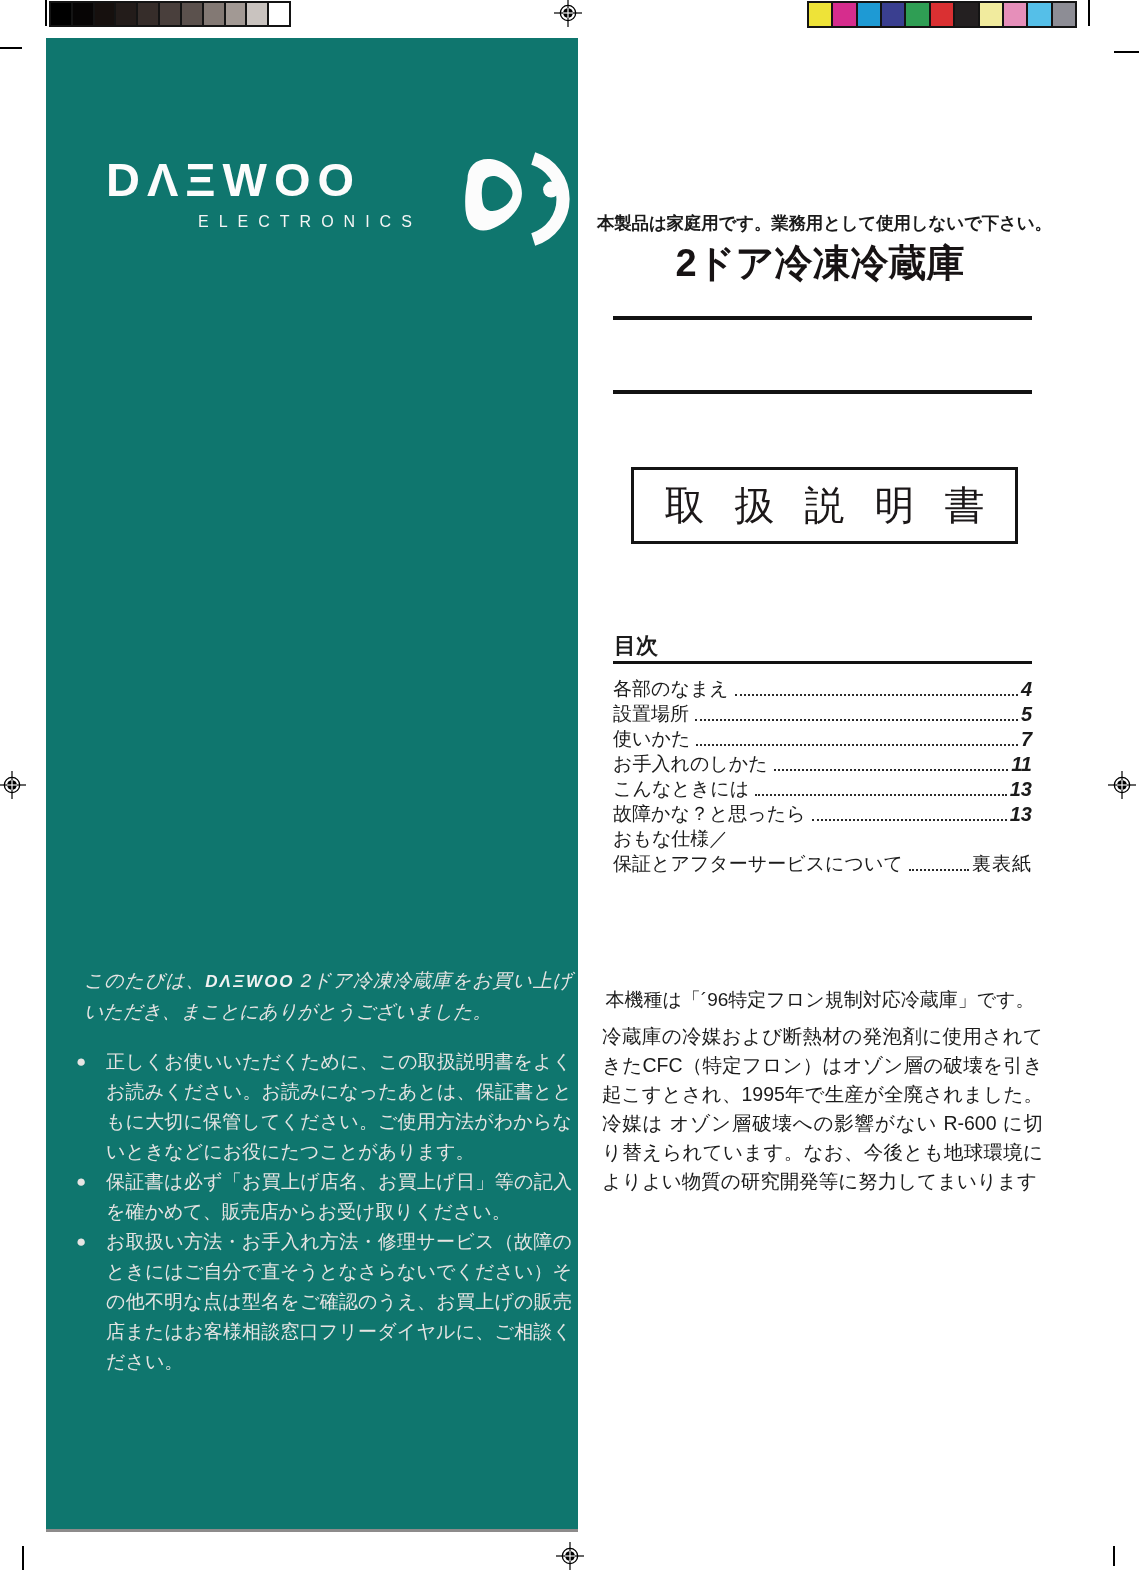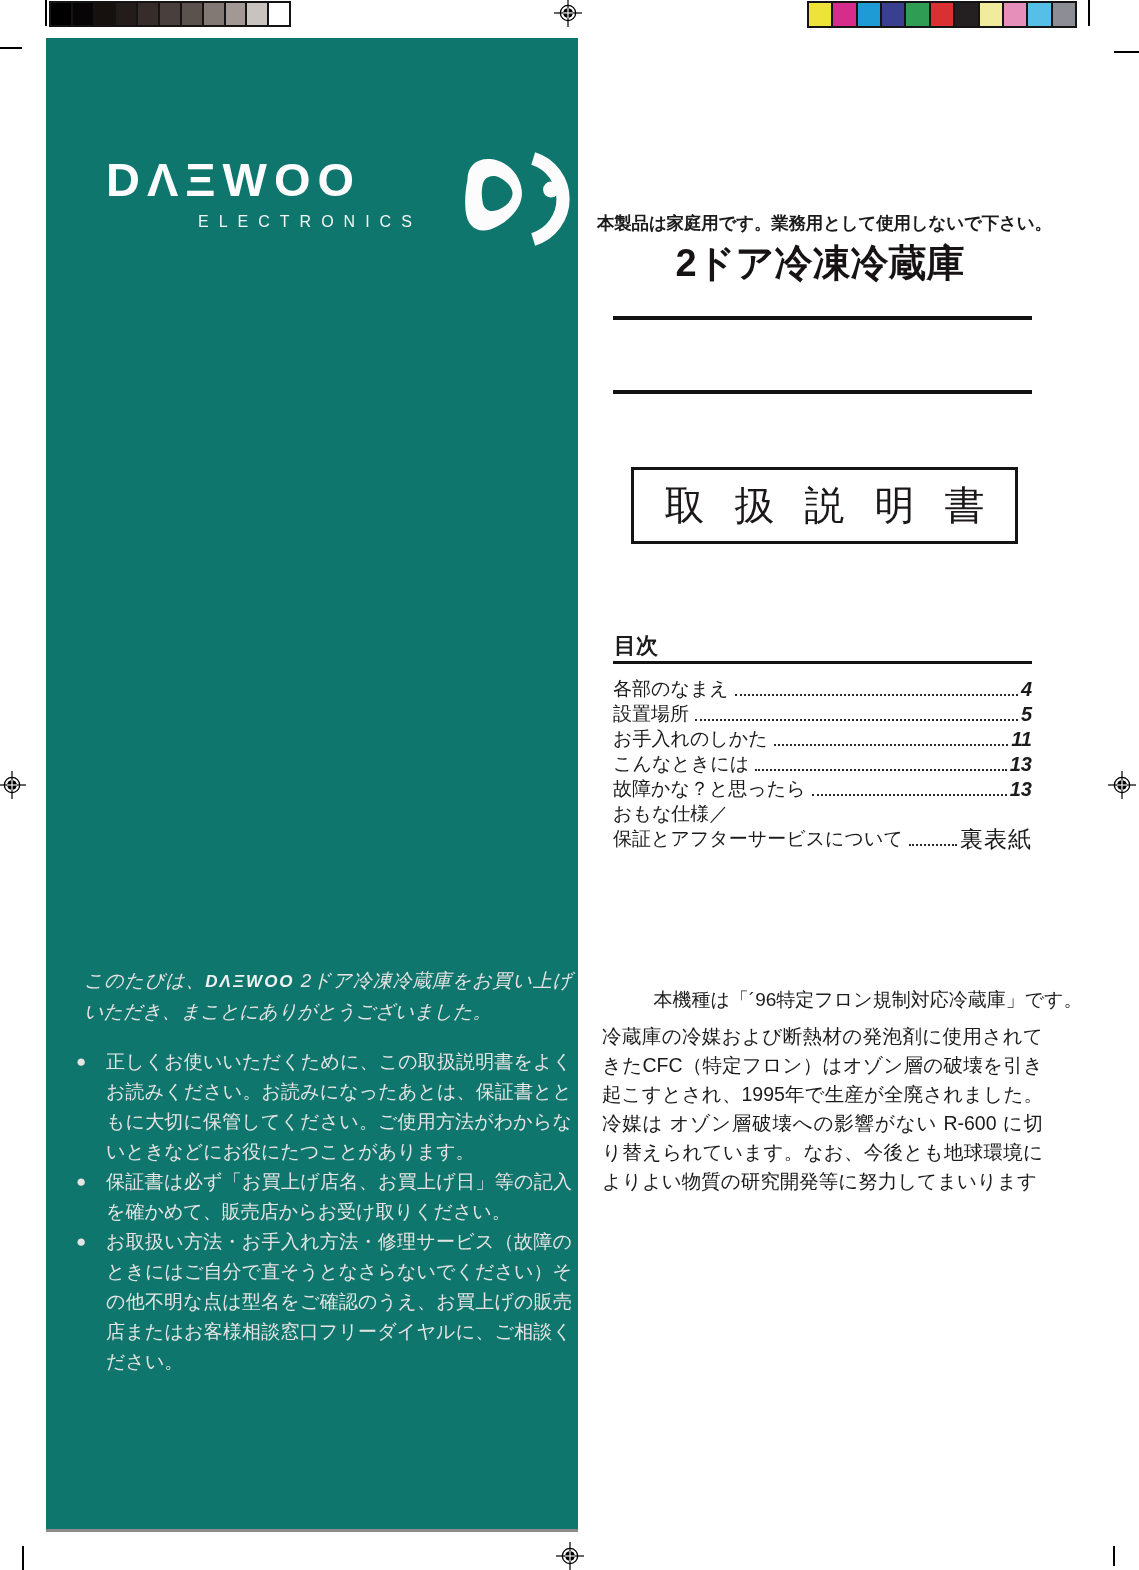--- a/index.html
+++ b/index.html
@@ -58,25 +58,25 @@
   #manual-box span{font-size:40px;letter-spacing:30px;margin-right:-30px;color:#1c1819;}
   
   #toc-heading{position:absolute;left:614px;top:631px;font-size:22px;font-weight:bold;}
   #toc-underline{position:absolute;left:613px;top:661px;width:419px;height:3px;background:#121212;}
   #toc-list{position:absolute;left:613px;top:676px;width:419px;}
   .toc-row{display:flex;align-items:flex-end;height:25px;}
   .toc-row.first{margin-bottom:13px;}
   .toc-label{font-size:19px;line-height:24px;white-space:nowrap;}
   .toc-leader{flex:1 1 auto;border-bottom:2.5px dotted #2a2a2a;margin:0 3px 5px 6px;min-width:10px;}
   .toc-page{font-size:20px;font-weight:bold;font-style:italic;line-height:24px;}
-  .toc-page-text{font-size:23px;font-style:normal;font-weight:normal;letter-spacing:1px;}
+  .toc-page-text{font-size:19px;font-style:normal;font-weight:normal;letter-spacing:1px;}
   .no-leader .toc-leader{border-bottom:none;}
   
   #cfc-heading{position:absolute;left:598px;top:987px;width:444px;
-    font-size:19px;text-align:center;white-space:nowrap;margin-left:48px;}
+    font-size:19px;text-align:center;white-space:nowrap;}
   #cfc-body{position:absolute;left:602px;top:1022px;width:441px;
     font-size:19.5px;line-height:29px;text-align:justify;}
 </style>
 </head>
 <body>
 
 <div id="graybar" class="calbar">
     <div class="swatch" style="background: rgb(0, 0, 0);"></div>
     <div class="swatch" style="background: rgb(7, 5, 5);"></div>
     <div class="swatch" style="background: rgb(22, 16, 14);"></div>
@@ -183,20 +183,25 @@
     <span class="toc-label">各部のなまえ</span>
     <span class="toc-leader"></span>
     <span class="toc-page">4</span>
   </div>
   <div class="toc-row">
     <span class="toc-label">設置場所</span>
     <span class="toc-leader"></span>
     <span class="toc-page">5</span>
   </div>
   <div class="toc-row">
+    <span class="toc-label">使いかた</span>
+    <span class="toc-leader"></span>
+    <span class="toc-page">7</span>
+  </div>
+  <div class="toc-row">
     <span class="toc-label">お手入れのしかた</span>
     <span class="toc-leader"></span>
     <span class="toc-page">11</span>
   </div>
   <div class="toc-row">
     <span class="toc-label">こんなときには</span>
     <span class="toc-leader"></span>
     <span class="toc-page">13</span>
   </div>
   <div class="toc-row">

